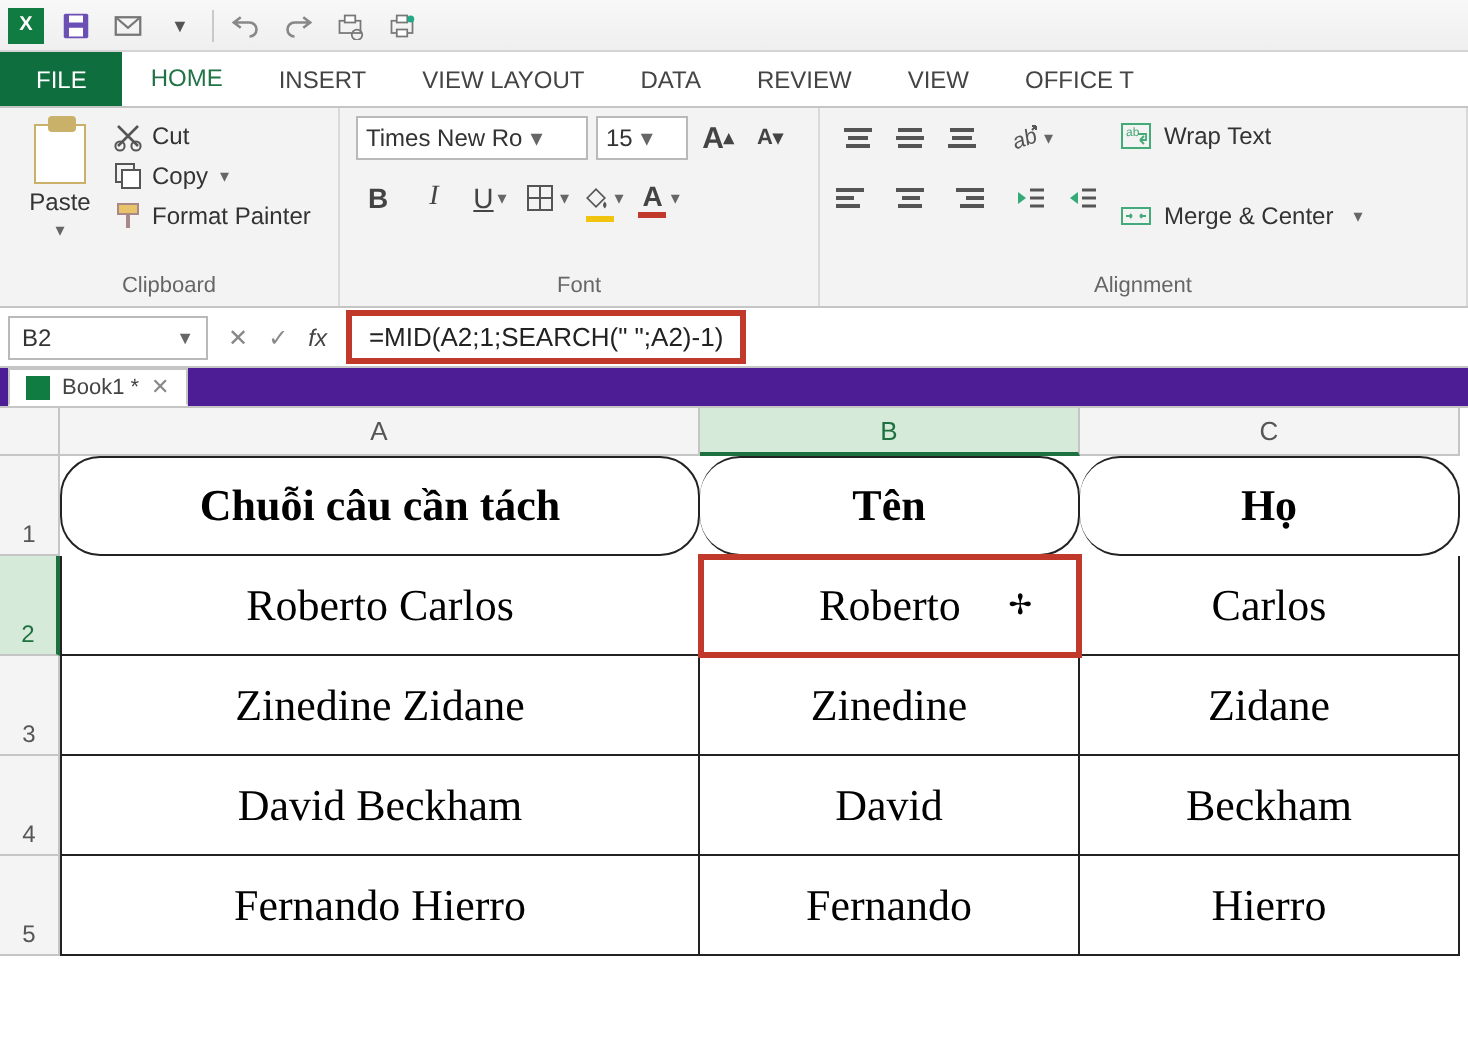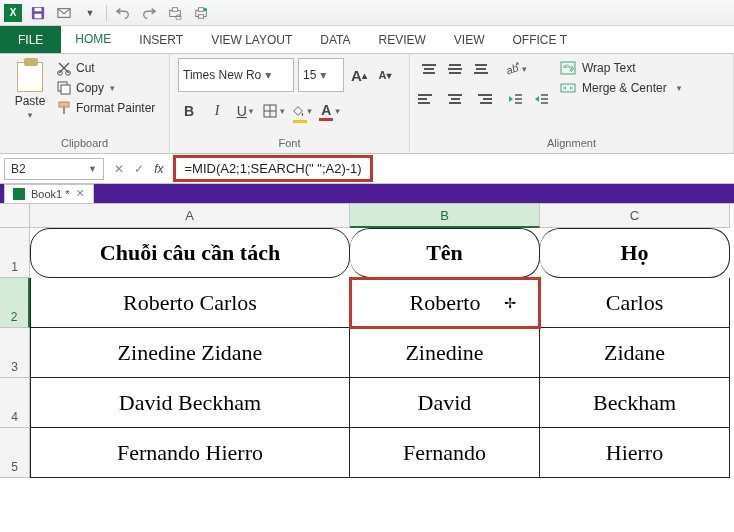--- a/index.html
+++ b/index.html
@@ -105,39 +105,39 @@
     .clip-right {
       margin-left:4px;
       display:flex; flex-direction:column; gap:4px;
       padding-top:2px;
     }
     .clip-row { display:flex; align-items:center; gap:4px; color:#333; font-size:12px; white-space:nowrap; }
     .clip-row svg { width:16px; height:16px; }
     
     .font-top { display:flex; align-items:center; gap:4px; }
     .combo {
-      height:34px; border:1px solid #b9b9b9; background:#fff;
+      height:22px; border:1px solid #b9b9b9; background:#fff;
       display:flex; align-items:center; padding:0 4px; font-size:12px; color:#333;
     }
     .combo .dd { margin-left:4px; color:#666; }
     .font-bottom { display:flex; align-items:center; gap:6px; margin-top:8px; color:#444; }
     .ico-btn { min-width:22px; height:22px; display:inline-flex; align-items:center; justify-content:center; font-size:14px; color:#444; position:relative; }
     .ico-btn .dd { font-size:9px; margin-left:2px; color:#666; }
     .underline-a { text-decoration: underline; }
     .font-a-color { display:inline-block; border-bottom:3px solid #c0392b; padding:0 2px; font-weight:bold;}
     .mini-a { font-size:15px; font-weight:bold; }
     .tiny-a { font-size:10px; font-weight:bold; vertical-align:super; }
     
     .align-top { display:flex; gap:4px; }
     .align-bottom { display:flex; gap:4px; margin-top:8px; }
     .align-btn {
       width:22px; height:22px; display:flex; flex-direction:column; align-items:center; justify-content:center; gap:2px;
     }
     .align-btn .bar { height:2px; background:#555; }
-    .wrap-col { margin-left:8px; display:flex; flex-direction:column; gap:4px; padding-top:2px;}
+    .wrap-col { margin-left:8px; display:flex; flex-direction:column; gap:24px; padding-top:2px;}
     .wrap-row { display:flex; align-items:center; gap:6px; color:#333; font-size:12px; white-space:nowrap;}
     .wrap-row svg { width:16px; height:16px; }
     
     .fbar {
       height:30px;
       display:flex; align-items:center;
       border-bottom:1px solid #c5c5c5;
       background:#fff;
     }
     .namebox {

